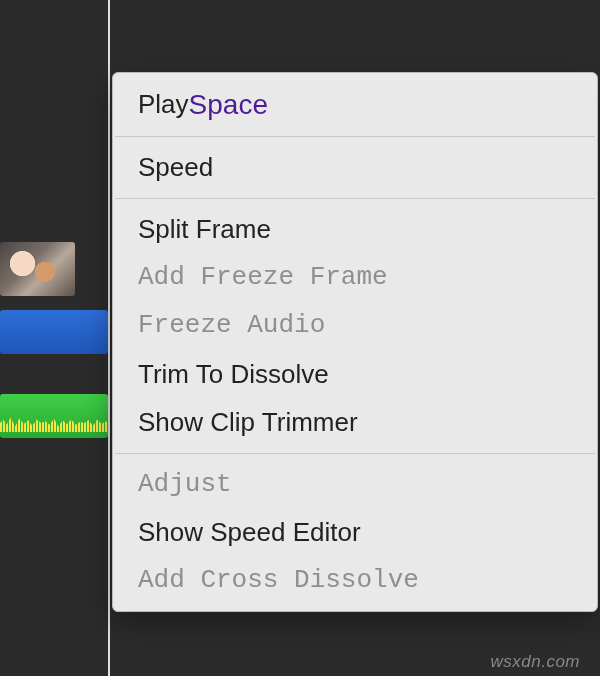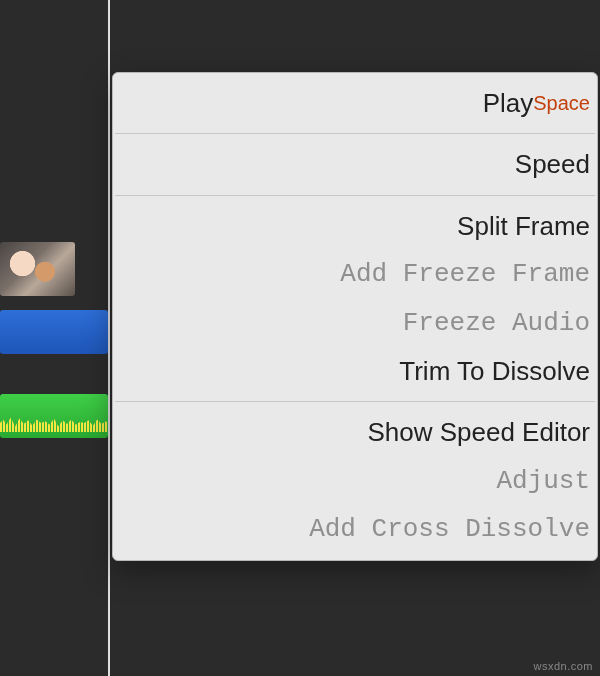--- a/index.html
+++ b/index.html
@@ -87,52 +87,53 @@
       top: 72px;
       width: 486px;
       background: #e9e9e9;
       border: 1px solid #b8b8b8;
       border-radius: 6px;
       box-shadow: 0 10px 30px rgba(0,0,0,0.35);
       padding: 6px 0;
     }
     .menu-item {
       display: flex;
-      justify-content: flex-end;
+      justify-content: flex-start;
       align-items: center;
-      padding: 6px 7px;
+      padding: 6px 25px;
       font-size: 26px;
       color: #222;
       line-height: 1.4;
       white-space: nowrap;
     }
     .menu-item.disabled {
       color: #8f8f8f;
       font-family: Liberation Mono, monospace;
     }
     .menu-item.highlighted {
       background: #1a6df0;
       color: #ffffff;
     }
     .menu-separator {
       height: 1px;
       background: #c8c8c8;
       margin: 6px 2px;
     }
     .shortcut {
-      font-size: 20px;
-      color: #c2410c;
+      font-size: 28px;
+      color: #4c1d95;
     }
     .watermark {
       position: absolute;
-      right: 7px;
+      right: 20px;
       bottom: 4px;
-      font-size: 11px;
+      font-size: 17px;
       color: #888;
       letter-spacing: 0.5px;
+      font-style: italic;
     }
   </style>
 </head>
 <body>
 
 <div class="timeline-area">
   <div class="video-track">
     <div class="video-thumb"></div>
   </div>
   <div class="blue-track"></div>
@@ -162,28 +163,31 @@
   </div>
   <div class="menu-item disabled">
     <span>Add Freeze Frame</span>
   </div>
   <div class="menu-item disabled">
     <span>Freeze Audio</span>
   </div>
   <div class="menu-item">
     <span>Trim To Dissolve</span>
   </div>
+  <div class="menu-item">
+    <span>Show Clip Trimmer</span>
+  </div>
 
   <div class="menu-separator"></div>
 
+  <div class="menu-item disabled">
+    <span>Adjust</span>
+  </div>
   <div class="menu-item">
     <span>Show Speed Editor</span>
-  </div>
-  <div class="menu-item disabled">
-    <span>Adjust</span>
   </div>
   <div class="menu-item disabled">
     <span>Add Cross Dissolve</span>
   </div>
 
 </div>
 
 <div class="watermark">wsxdn.com</div>
 
 </body></html>

